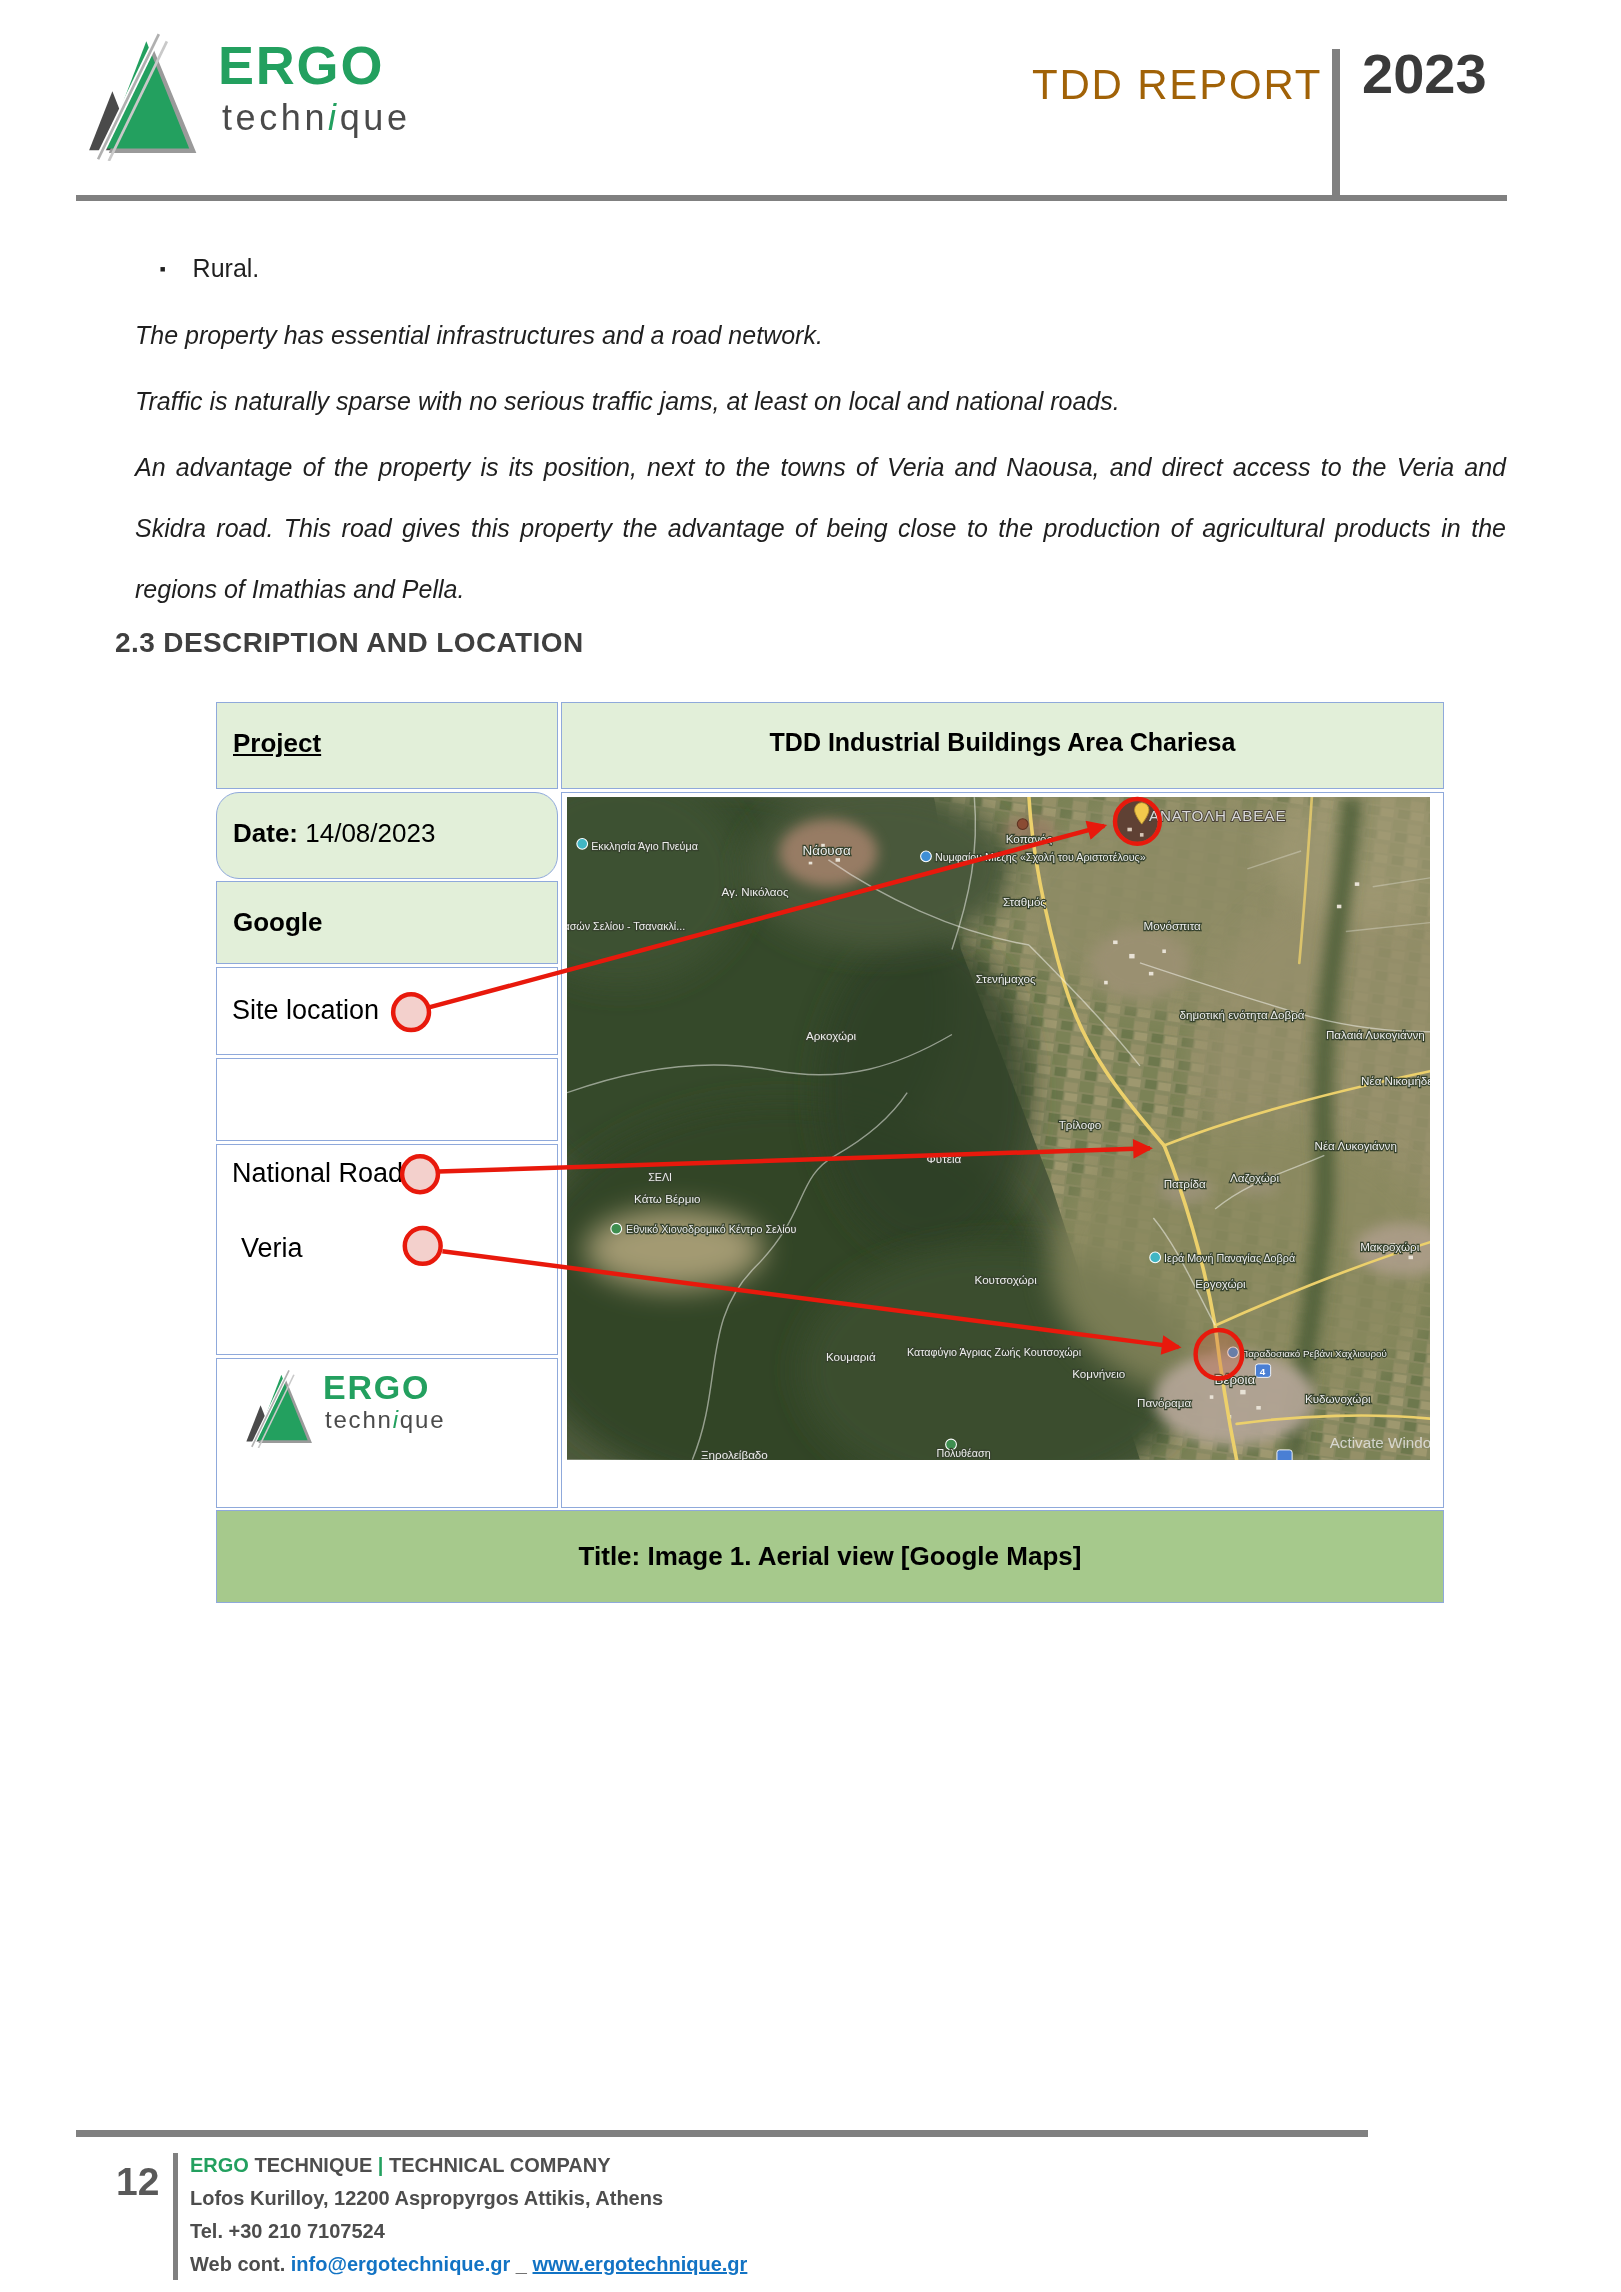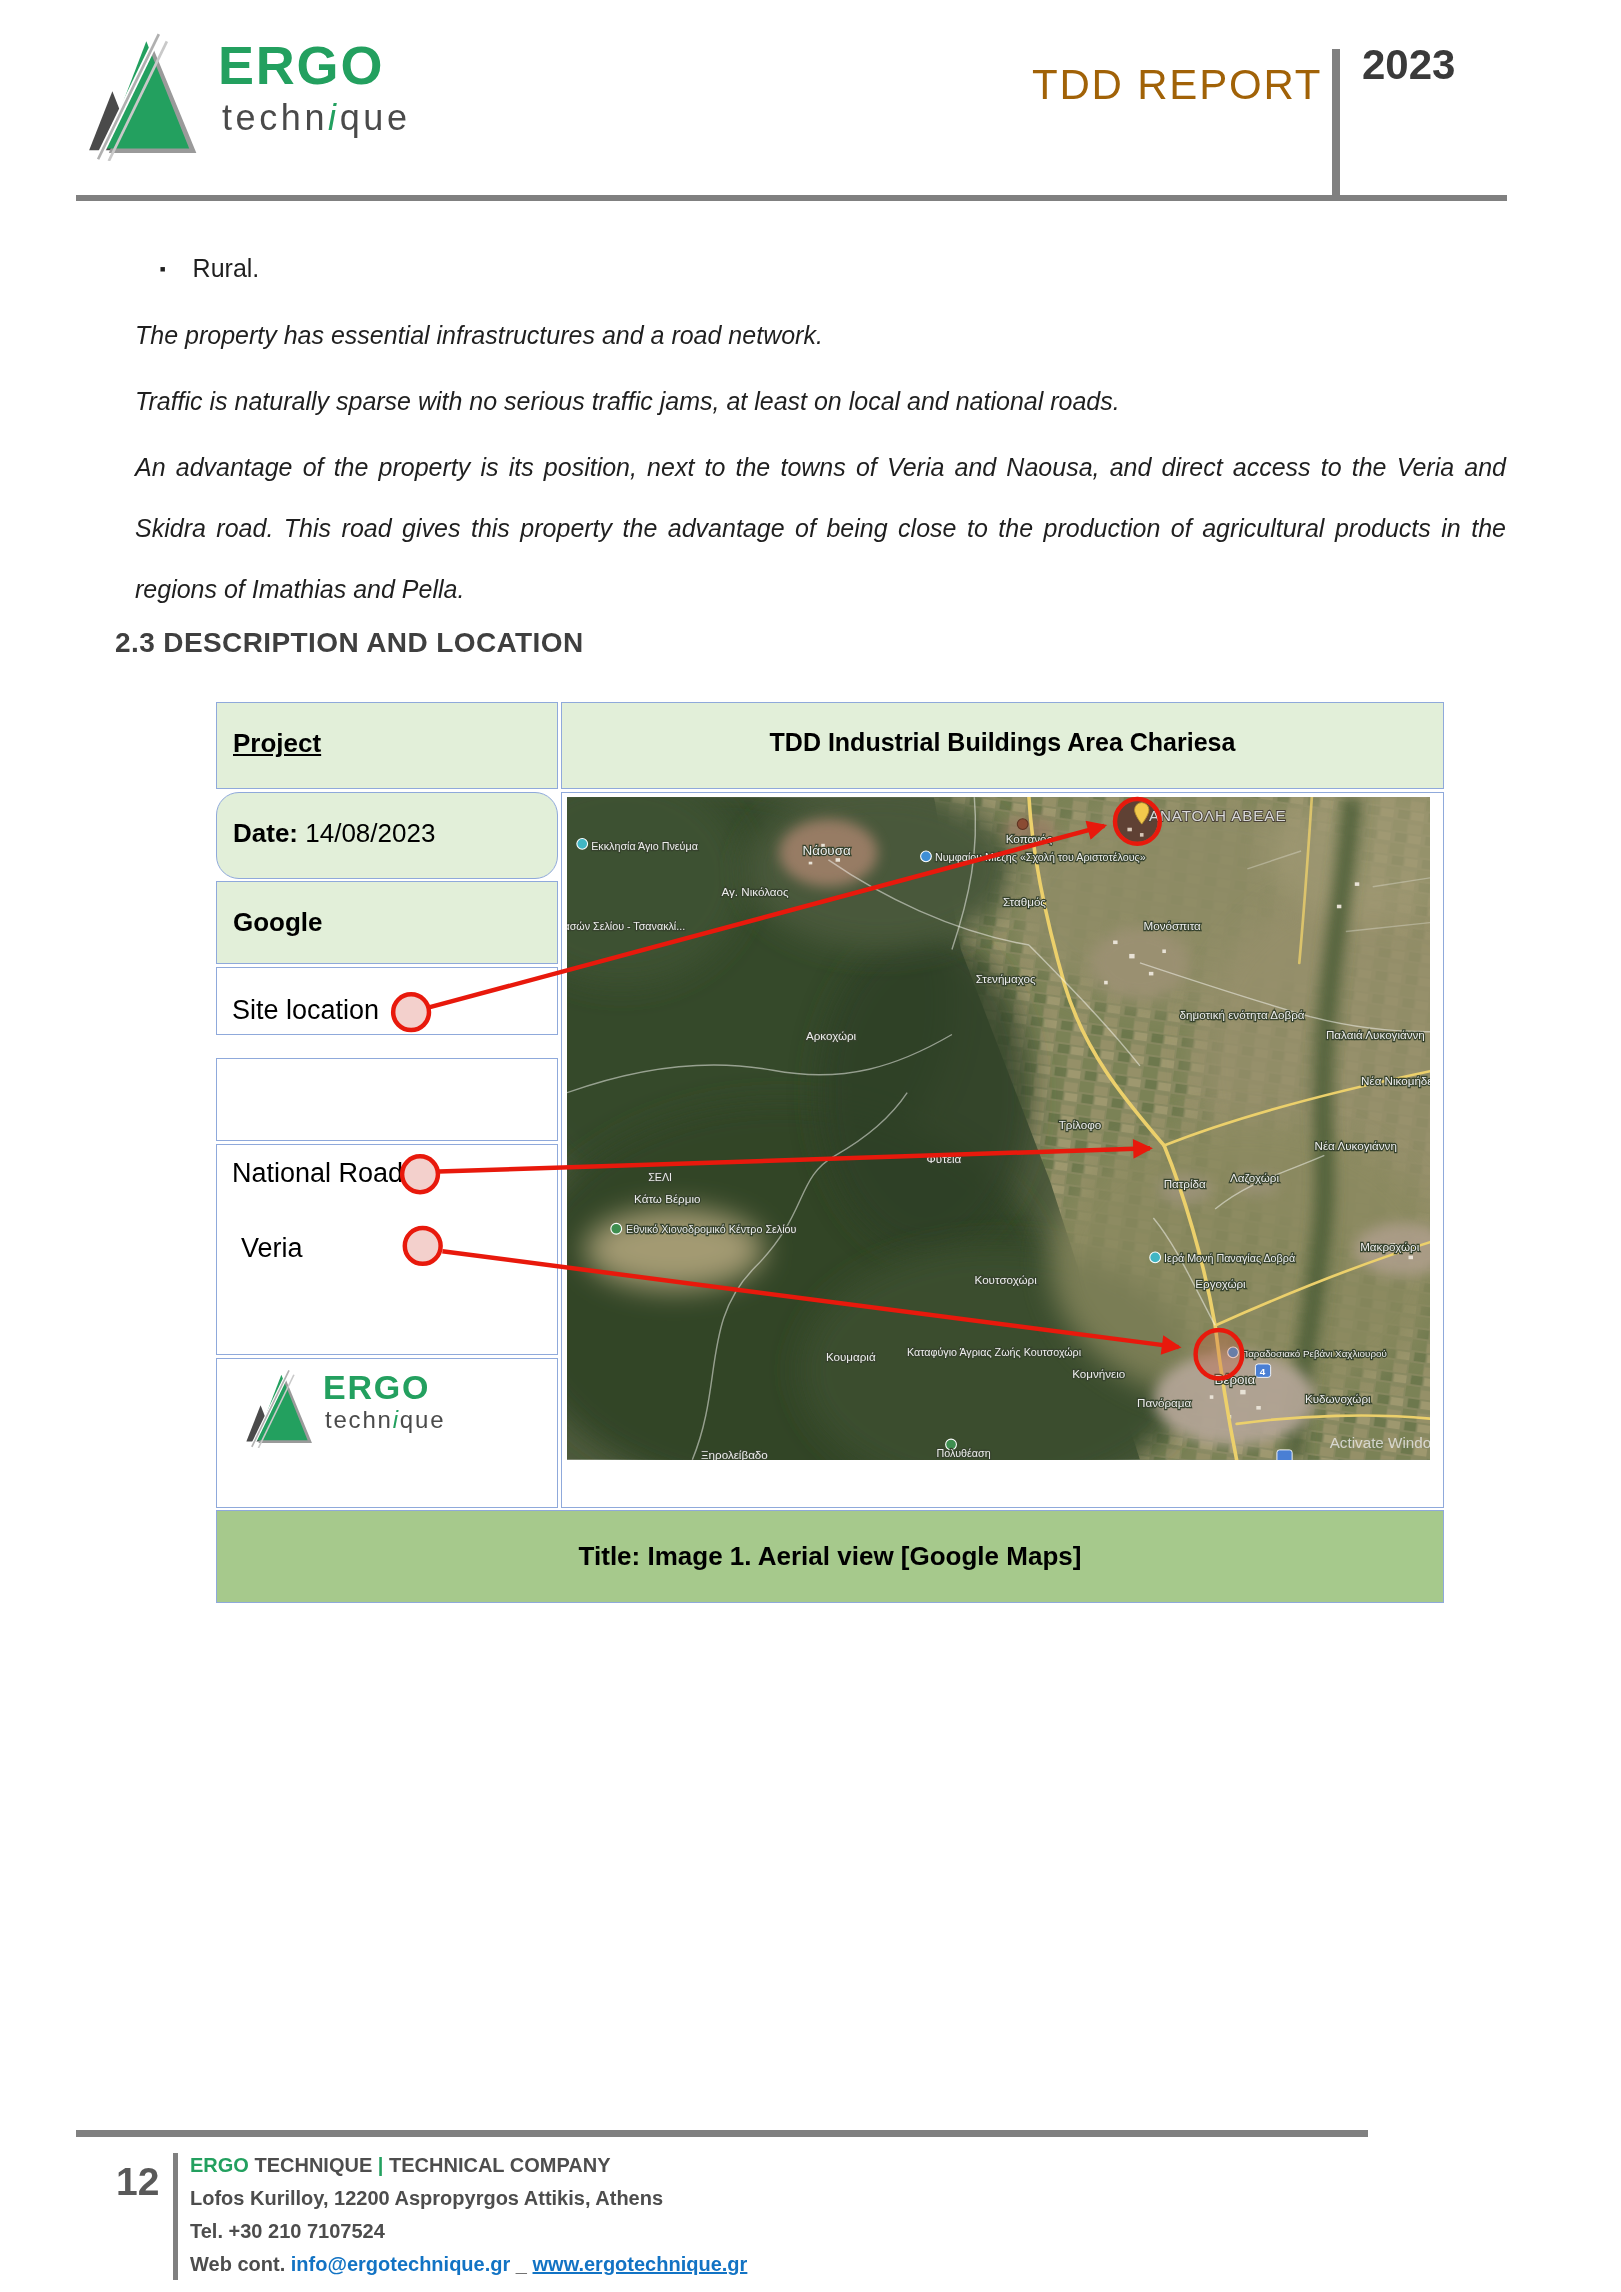--- a/index.html
+++ b/index.html
@@ -4,21 +4,21 @@
 <style>
   html,body{margin:0;padding:0;background:#fff;}
   .page{position:relative;width:1621px;height:2293px;background:#ffffff;
         font-family:"Liberation Sans",sans-serif;overflow:hidden;}
   .abs{position:absolute;}
   
   .brand-word{font-weight:bold;color:#23a05f;font-size:54px;letter-spacing:1.8px;}
   .brand-sub{font-size:36px;color:#4a4a4a;letter-spacing:3.6px;}
   .brand-sub .accent{color:#23a05f;font-style:italic;}
   .report-title{font-size:42px;font-weight:300;color:#a16207;letter-spacing:1.8px;margin-top:20px;}
-  .report-year{font-size:42px;font-weight:bold;color:#3a3a3a;}
+  .report-year{font-size:56px;font-weight:bold;color:#3a3a3a;}
   .rule{background:#808080;}
   
   .bodytext{left:130px;top:238px;width:1381px;font-size:25px;color:#1f1f1f;line-height:61px;}
   .bodytext p{margin:5px;text-align:justify;font-style:italic;}
   .bullet-line{padding-left:29.6px;}
   .bullet-line .bq{display:inline-block;width:33px;font-size:18px;vertical-align:1.8px;}
   .section-heading{left:115px;top:627px;font-size:28px;font-weight:bold;color:#3f3f3f;letter-spacing:0.4px;}
   
   .cell{position:absolute;border:1.8px solid #8fa9db;box-sizing:border-box;background:#fff;}
   .cell.green{background:#e2efd9;}
@@ -80,21 +80,21 @@
   <div class="cell green" style="left:561px;top:702px;width:883px;height:87px;">
     <div class="proj-value">TDD Industrial Buildings Area Chariesa</div>
   </div>
 
   <div class="cell green" style="left:216px;top:792px;width:342px;height:87px;border-radius:23px;">
     <div class="cell-label"><span class="bold">Date:</span>&nbsp;<span>14/08/2023</span></div>
   </div>
   <div class="cell green" style="left:216px;top:881px;width:342px;height:83px;">
     <div class="cell-label bold">Google</div>
   </div>
-  <div class="cell" style="left:216px;top:967px;width:342px;height:68px;">
+  <div class="cell" style="left:216px;top:967px;width:342px;height:88px;">
     <div class="legend-text abs" style="left:15px;top:27px;">Site location</div>
   </div>
   <div class="cell" style="left:216px;top:1058px;width:342px;height:83px;"></div>
   <div class="cell" style="left:216px;top:1144px;width:342px;height:211px;">
     <div class="legend-text abs" style="left:15px;top:12.5px;">National Road</div>
     <div class="legend-text abs" style="left:24px;top:88px;">Veria</div>
   </div>
 
   <div class="cell" style="left:216px;top:1358px;width:342px;height:150px;">
     <div class="abs" style="left:25px;top:7.2px;">

